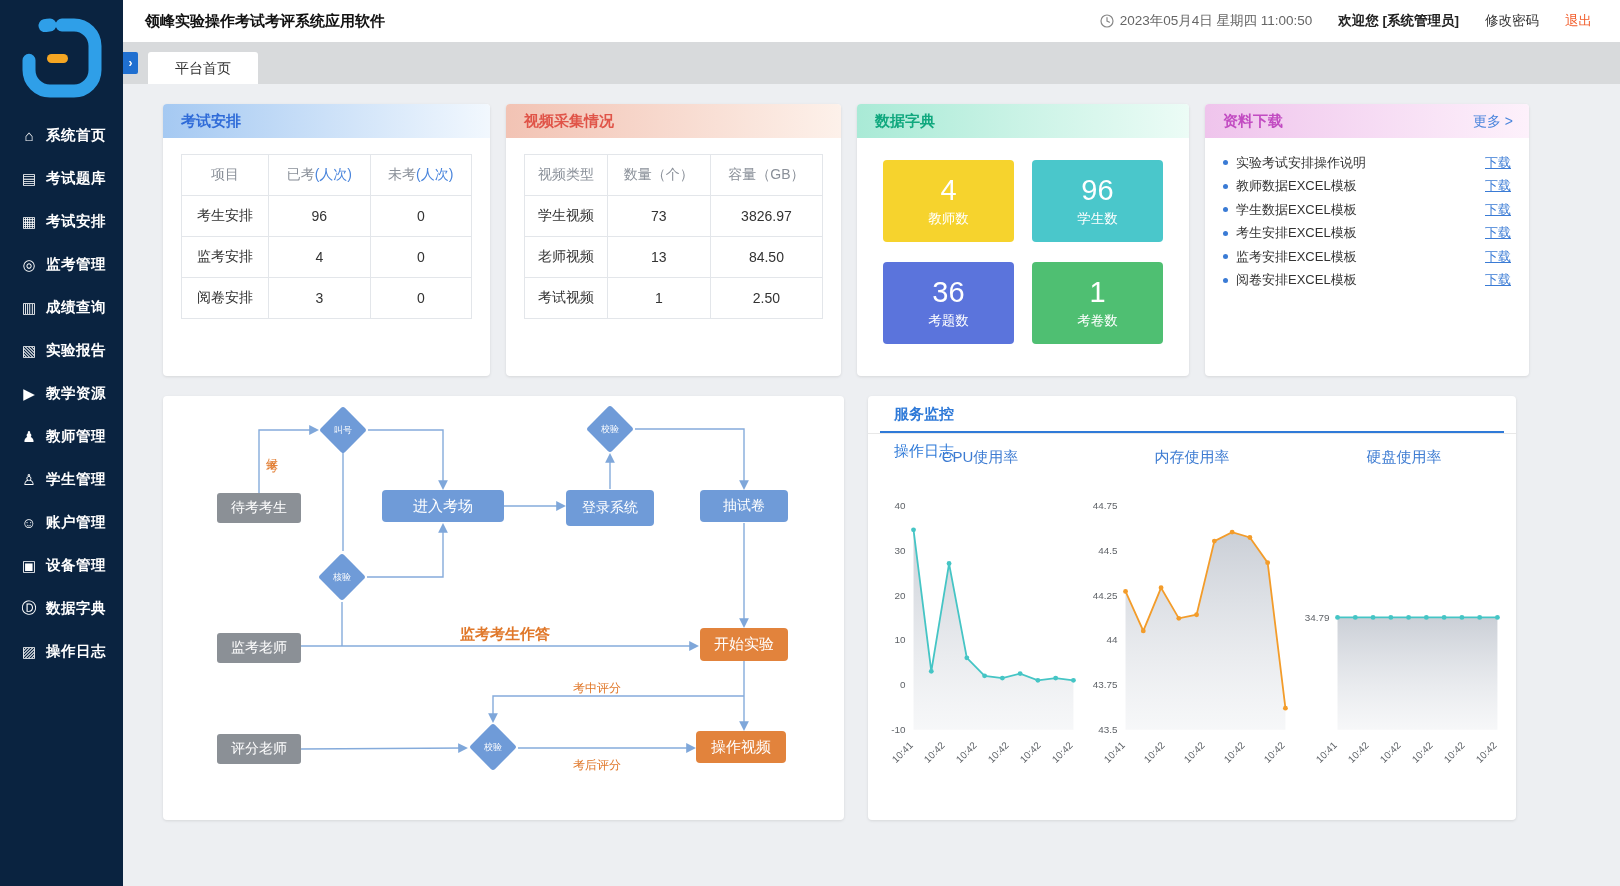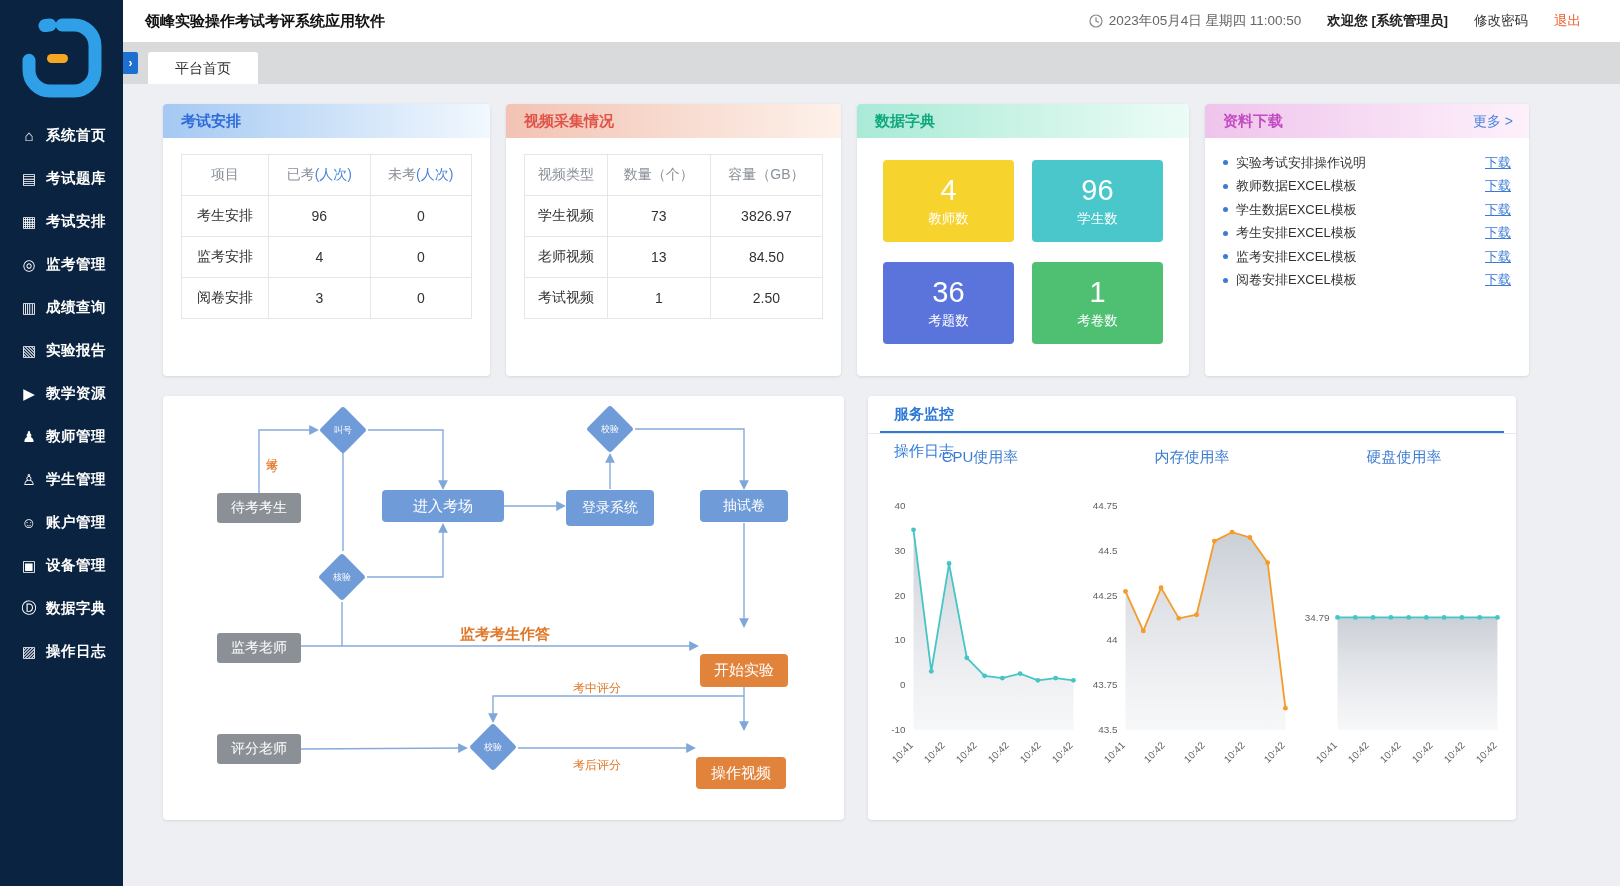--- a/index.html
+++ b/index.html
@@ -9,21 +9,21 @@
 
   
   .sidebar { width:123px; flex:none; background:#0a2340; height:886px; }
   .logo-wrap { display:flex; justify-content:center; padding:16px 0 14px; }
   .nav-item { display:flex; align-items:center; height:43px; padding-left:19px; color:#fff; cursor:pointer; }
   .nav-icon { width:20px; font-size:15px; margin-right:7px; text-align:center; color:#fff; }
   .nav-label { font-size:14.5px; font-weight:bold; letter-spacing:.5px; white-space:nowrap; }
 
   
   .main { flex:1; display:flex; flex-direction:column; }
-  .topbar { height:42px; background:#fff; display:flex; align-items:center; padding:0 39px 0 22px; }
+  .topbar { height:42px; background:#fff; display:flex; align-items:center; padding:0 28px 0 22px; }
   .app-title { font-size:15px; font-weight:bold; color:#111; }
   .topbar-right { margin-left:auto; display:flex; align-items:center; gap:26px; font-size:13.5px; color:#555; }
   .datetime { display:flex; align-items:center; gap:6px; color:#666; }
   .welcome { color:#222; font-weight:bold; }
   .pwd-link { color:#333; cursor:pointer; }
   .logout-link { color:#f25d2b; cursor:pointer; }
 
   .tabstrip { height:42px; background:#d8dadc; display:flex; align-items:flex-end; position:relative; }
   .collapse-btn { position:absolute; left:0; top:10px; width:15px; height:22px; background:#1f6fd0; color:#fff; font-size:12px; font-weight:bold; display:flex; align-items:center; justify-content:center; cursor:pointer; border-radius:0 2px 2px 0; }
   .tab { height:32px; margin-left:25px; background:#fff; padding:0 27px; line-height:32px; font-size:14px; color:#333; border-radius:3px 3px 0 0; cursor:pointer; }
@@ -65,21 +65,21 @@
   .dl-name { flex:1; font-size:13px; color:#333; white-space:nowrap; overflow:hidden; }
   .dl-link { font-size:13px; color:#3a7bd5; text-decoration:underline; cursor:pointer; }
 
   
   .card-flow { width:681px; height:424px; }
   .flow-canvas { position:relative; width:681px; height:390px; }
   .flow-canvas svg.wires { position:absolute; inset:0; }
   .fnode { position:absolute; display:flex; align-items:center; justify-content:center; color:#fff; font-size:14px; border-radius:3px; white-space:nowrap; }
   .fgray { background:#8b9096; }
   .fblue { background:#6f9bd8; border-radius:4px; }
-  .forange { background:#e2833c; border-radius:4px; font-size:15px;margin-top:26px; }
+  .forange { background:#e2833c; border-radius:4px; font-size:15px; }
   .diamond { position:absolute; width:34px; height:34px; transform:rotate(45deg); background:#6f9bd8; border-radius:3px; }
   .diamond span { position:absolute; inset:0; transform:rotate(-45deg); display:flex; align-items:center; justify-content:center; color:#fff; font-size:9px; }
   .flabel { position:absolute; color:#e0782a; font-size:12px; white-space:nowrap; }
   .flabel-big { font-size:15px; font-weight:bold; }
   .flabel-vert { writing-mode:vertical-rl; letter-spacing:2px; }
 
   
   .card-monitor { width:648px; height:424px; }
   .mon-tabs { display:flex; border-bottom:1px solid #e8e8e8; padding:0 12px; height:38px;flex-direction:column; }
   .mon-tab { padding:0 14px; line-height:35px; font-size:15px; color:#2f7ad8; cursor:pointer; }

